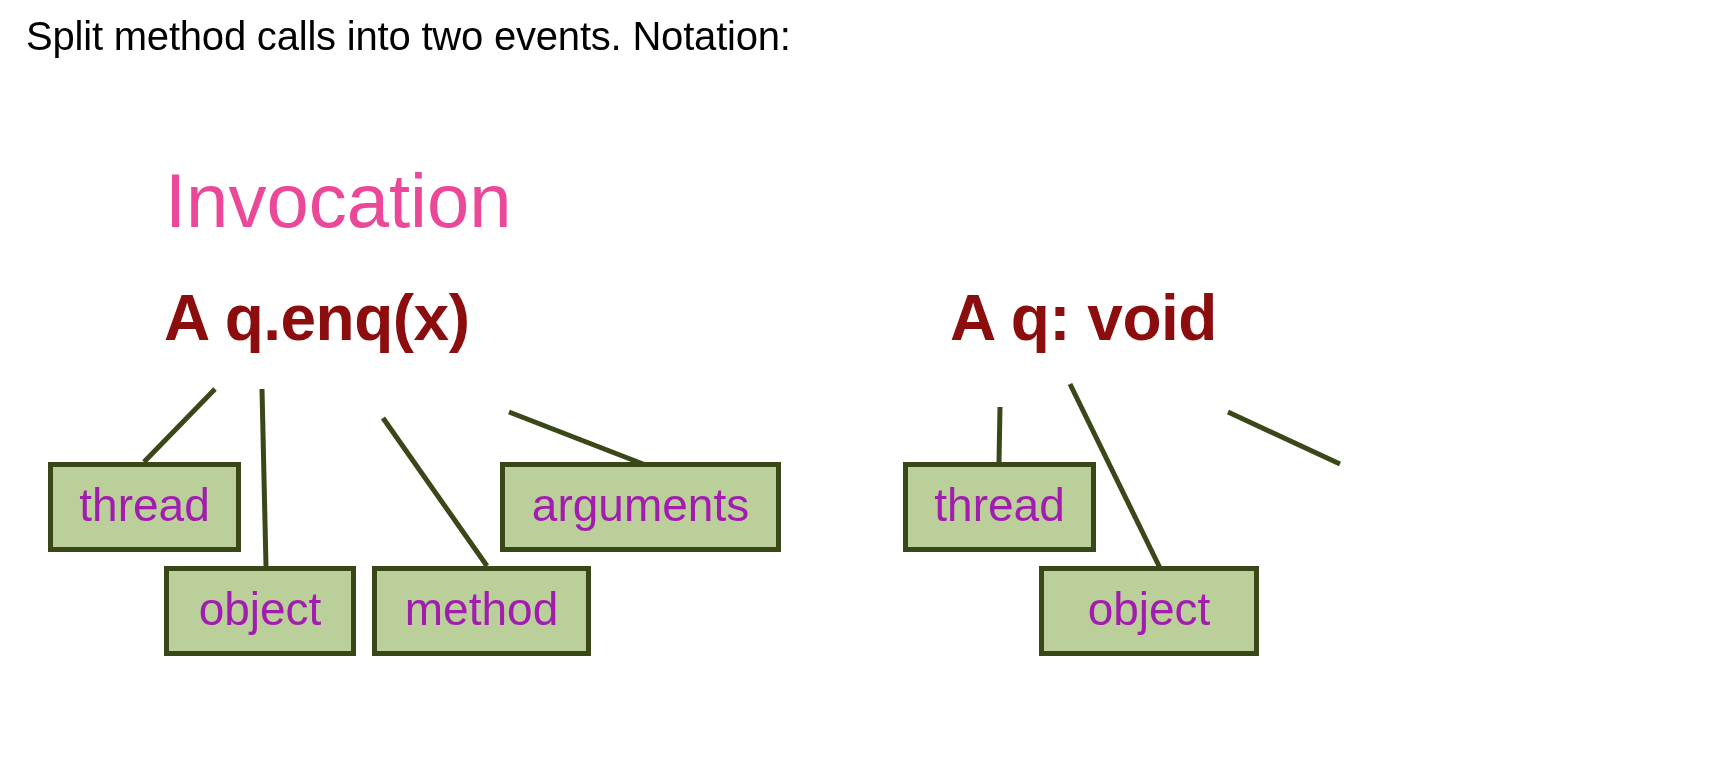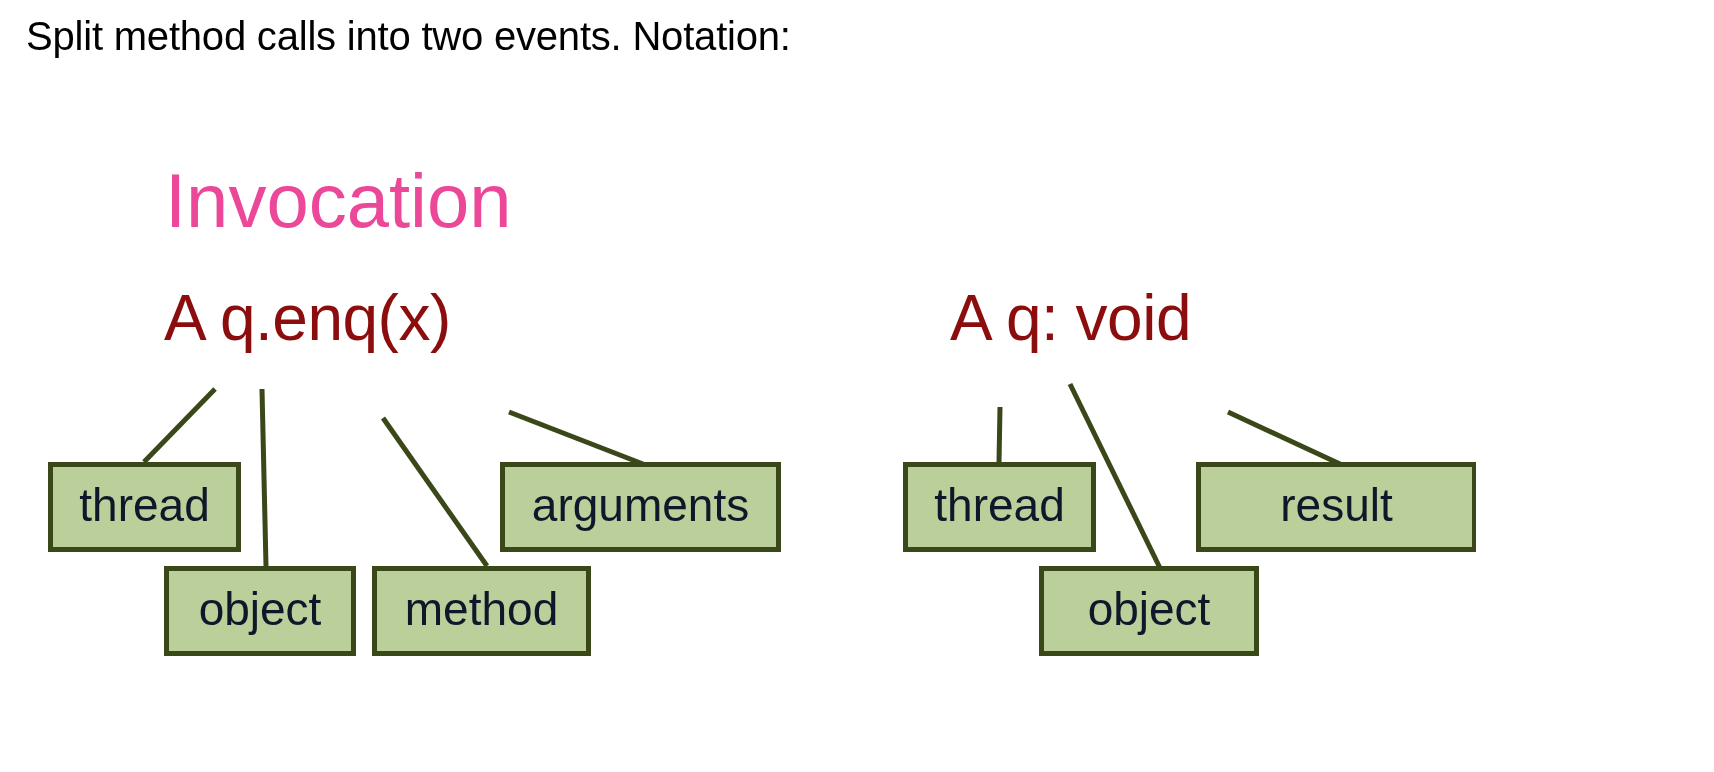--- a/index.html
+++ b/index.html
@@ -43,21 +43,21 @@
     white-space: nowrap;
   }
   #heading-invocation { left: 165px; top: 158px; }
   #heading-response   { left: 950px; top: 158px; }
 
   
   .code-line {
     position: absolute;
     font-size: 64px;
     line-height: 74px;
-    font-weight: 400;
+    font-weight: 700;
     color: #8B0D0D;
     white-space: nowrap;
     letter-spacing: -0.5px;
   }
   #code-invocation { left: 164px; top: 281px; }
   #code-response   { left: 950px; top: 281px; text-align: center; }
 
   
   #connectors {
     position: absolute;
@@ -80,21 +80,21 @@
     background: #BACF9A;
     border: 5px solid #3A4718;
     display: flex;
     align-items: center;
     justify-content: center;
   }
   .label-box .label-text {
     font-size: 46px;
     line-height: 52px;
     font-weight: 400;
-    color: #0f172a;
+    color: #a21caf;
     white-space: nowrap;
     position: relative;
     top: -2px;
   }
 
   
   #box-thread-left    { left: 48px;  top: 462px; width: 193px; height: 90px; }
   #box-object-left    { left: 164px; top: 566px; width: 192px; height: 90px; }
   #box-method-left    { left: 372px; top: 566px; width: 219px; height: 90px; }
   #box-arguments-left { left: 500px; top: 462px; width: 281px; height: 90px; }
@@ -150,17 +150,14 @@
   </div>
 
   <div class="label-box" id="box-thread-right">
     <span class="label-text">thread</span>
   </div>
 
   <div class="label-box" id="box-object-right">
     <span class="label-text">object</span>
   </div>
 
-  <div class="label-box" id="box-result-right">
-    <span class="label-text">result</span>
-  </div>
 
 </div>
 
 </body></html>

